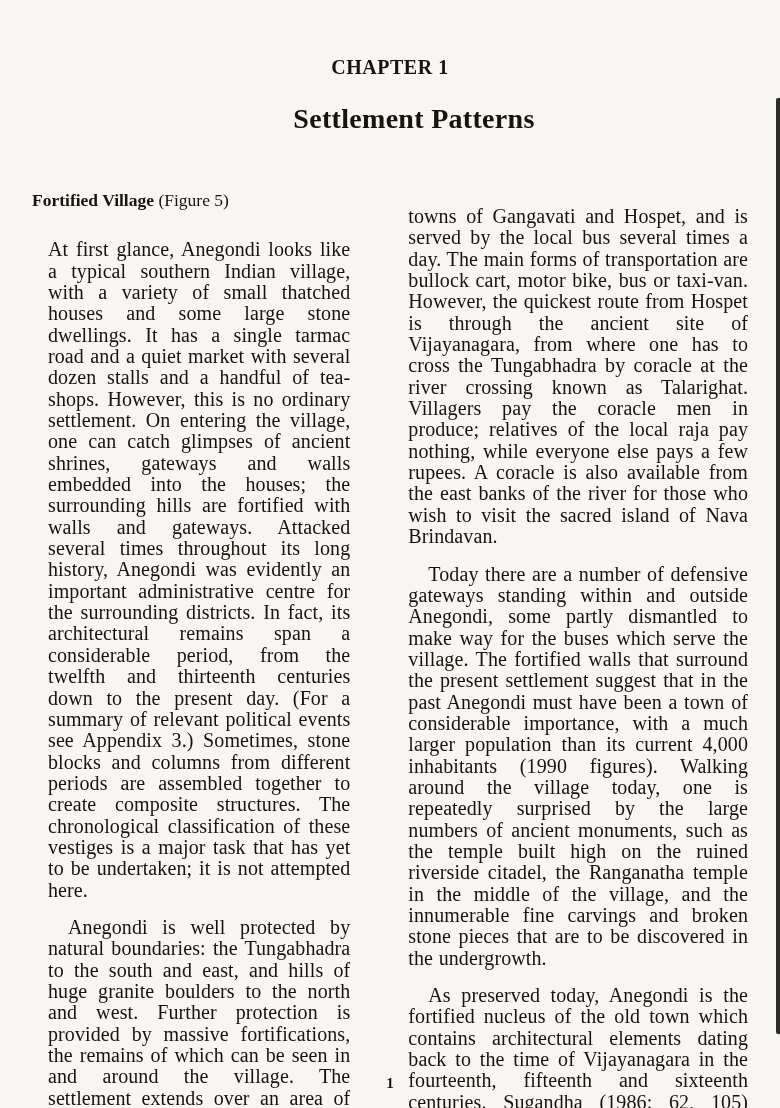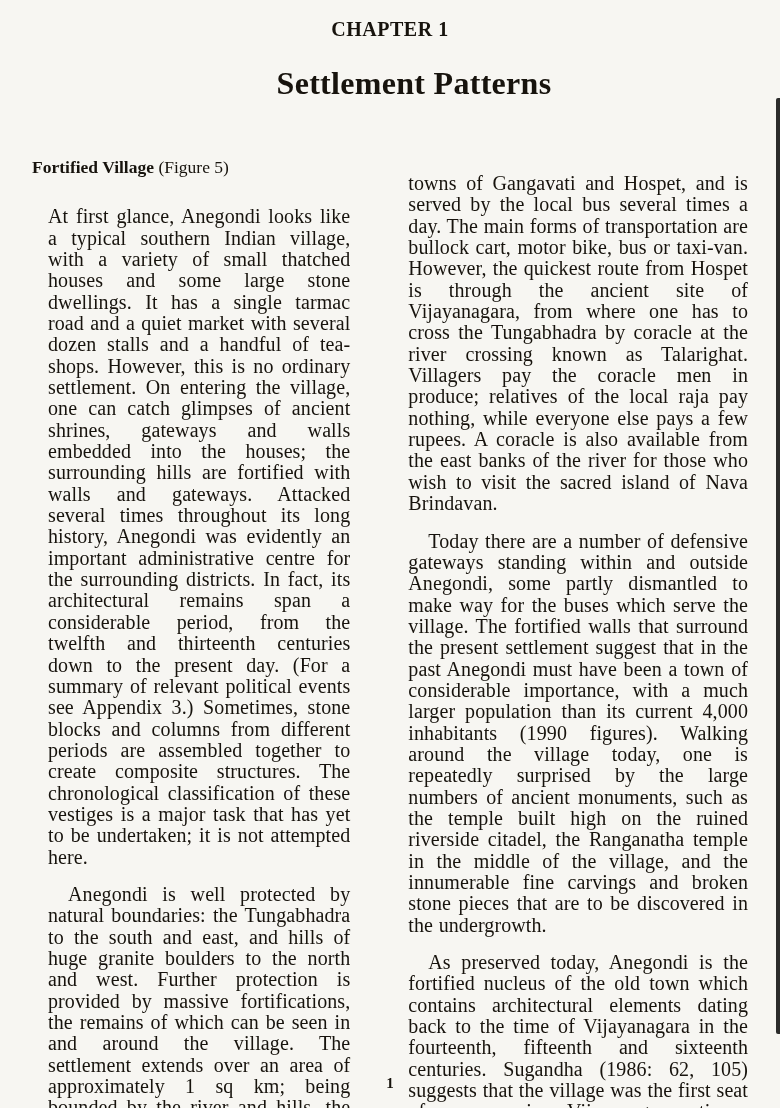--- a/index.html
+++ b/index.html
@@ -17,25 +17,26 @@
     font-family: "Liberation Serif", "DejaVu Serif", serif;
     overflow: hidden;
     box-sizing: border-box;
   }
   .chapter-label {
     padding-top: 18px;
     text-align: center;
     font-size: 20px;
     font-weight: bold;
     letter-spacing: 0.5px;
+    margin-top: 38px;
   }
   .page-title {
     margin-top: 24px;
     text-align: center;
-    font-size: 32px;
+    font-size: 28px;
     font-weight: bold;
     letter-spacing: 0.3px;
     padding-left: 48px;
   }
   .columns {
     display: flex;
     gap: 26px;
     padding-left: 32px;
     padding-right: 16px;
     margin-top: 55px;

